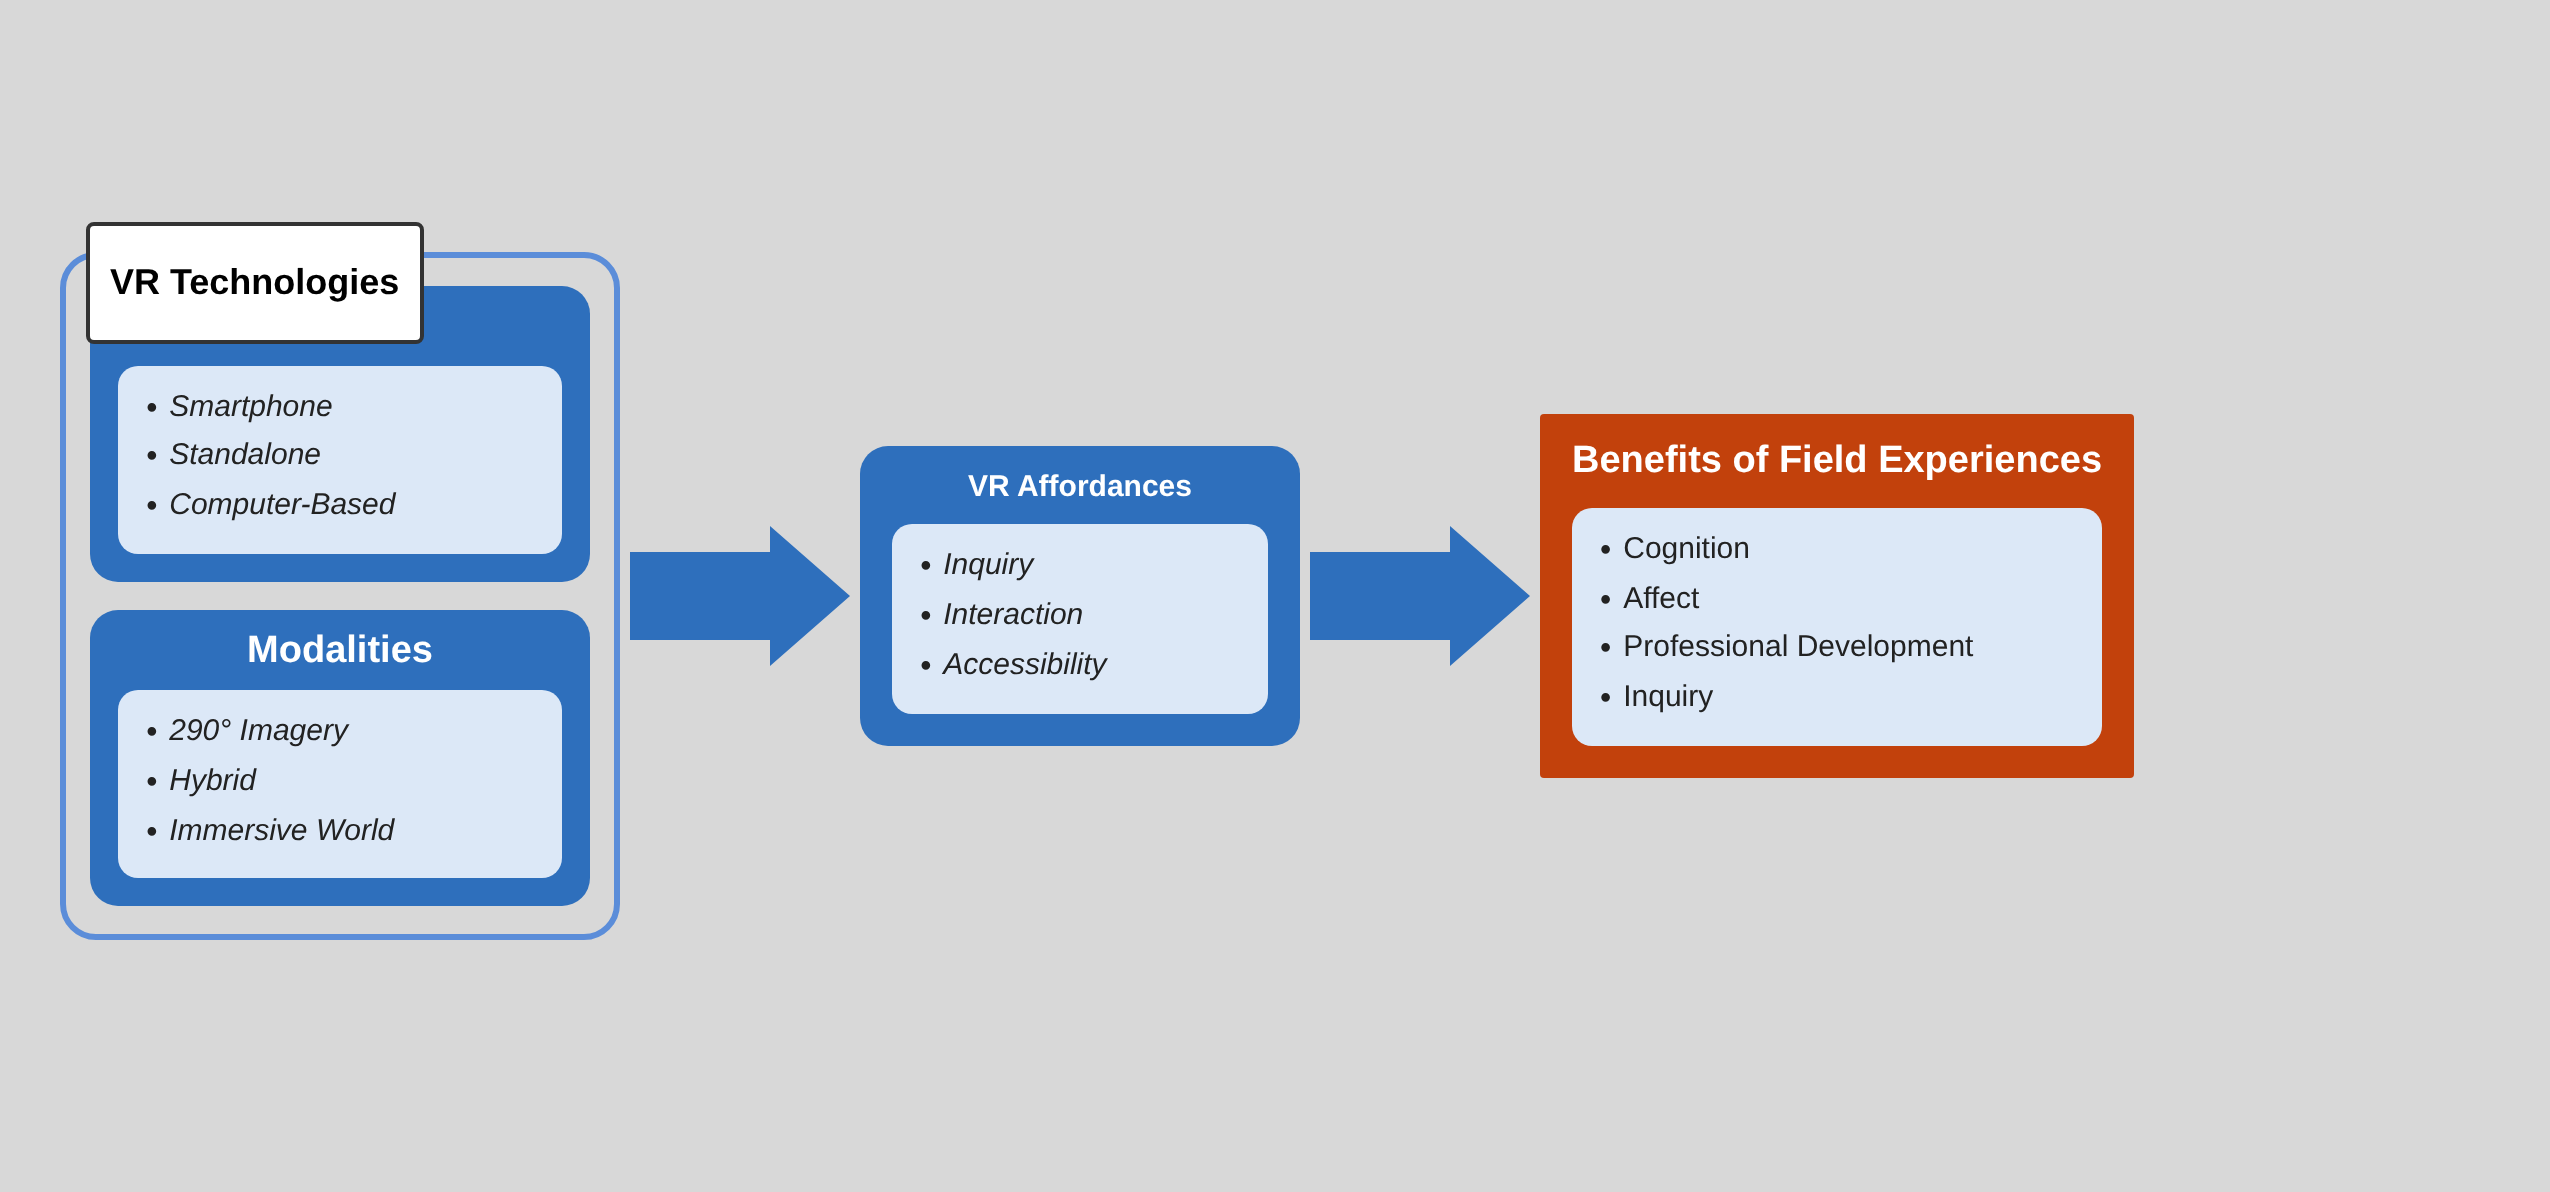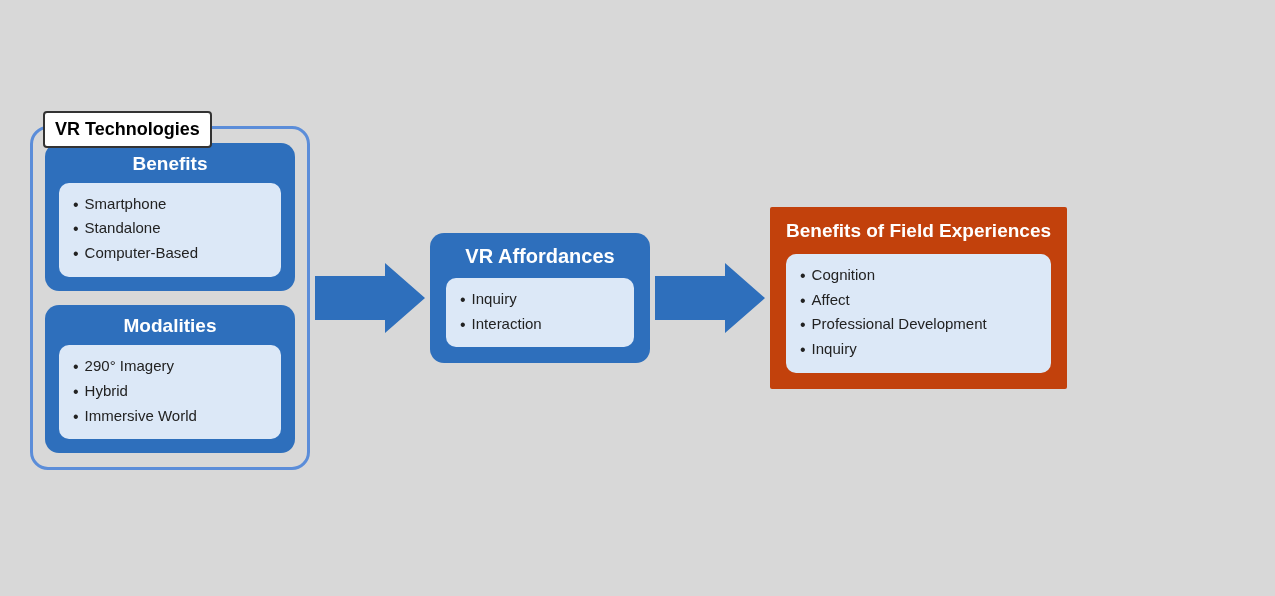--- a/index.html
+++ b/index.html
@@ -38,21 +38,21 @@
       min-width: 280px;
     }
 
     .vr-technologies-title {
       position: absolute;
       top: -18px;
       left: 10px;
       background: white;
       border: 2px solid #333;
       border-radius: 4px;
-      padding: 6px 10px;
+      padding: 18px 10px;
       font-size: 18px;
       font-weight: bold;
       color: #000;
       white-space: nowrap;
     }
 
     
     .blue-box {
       background: #2e6fbc;
       border-radius: 14px;
@@ -65,20 +65,21 @@
       font-weight: bold;
       font-size: 19px;
       margin-bottom: 8px;
       text-align: center;
     }
 
     .light-box {
       background: #dce8f7;
       border-radius: 10px;
       padding: 10px 14px;
+      font-style: italic;
     }
 
     .bullet-list {
       list-style: none;
       padding: 0;
     }
 
     .bullet-list li {
       font-size: 15px;
       color: #222;
@@ -123,21 +124,21 @@
     .vr-affordances-box {
       background: #2e6fbc;
       border-radius: 14px;
       padding: 12px 16px 16px 16px;
       min-width: 220px;
     }
 
     .vr-affordances-title {
       color: white;
       font-weight: bold;
-      font-size: 20px;
+      font-size: 15px;
       margin-bottom: 10px;
       text-align: center;
     }
 
     .benefits-blue {
       background: #c2410c;
       border-radius: 2px;
       padding: 12px 16px 16px 16px;
       min-width: 230px;
     }
@@ -211,20 +212,23 @@
   <div class="vr-affordances-box">
     <div class="vr-affordances-title">VR Affordances</div>
     <div class="light-box">
       <ul class="bullet-list">
         <li>
             <span>Inquiry</span>
           </li>
         <li>
             <span>Interaction</span>
           </li>
+        <li>
+            <span>Accessibility</span>
+          </li>
       </ul>
     </div>
   </div>
 
   <div class="arrow-container">
     <div class="big-arrow">
       <svg viewBox="0 0 110 80" xmlns="http://www.w3.org/2000/svg">
         <polygon points="0,18 70,18 70,5 110,40 70,75 70,62 0,62" fill="#2e6fbc"></polygon>
       </svg>
     </div>

